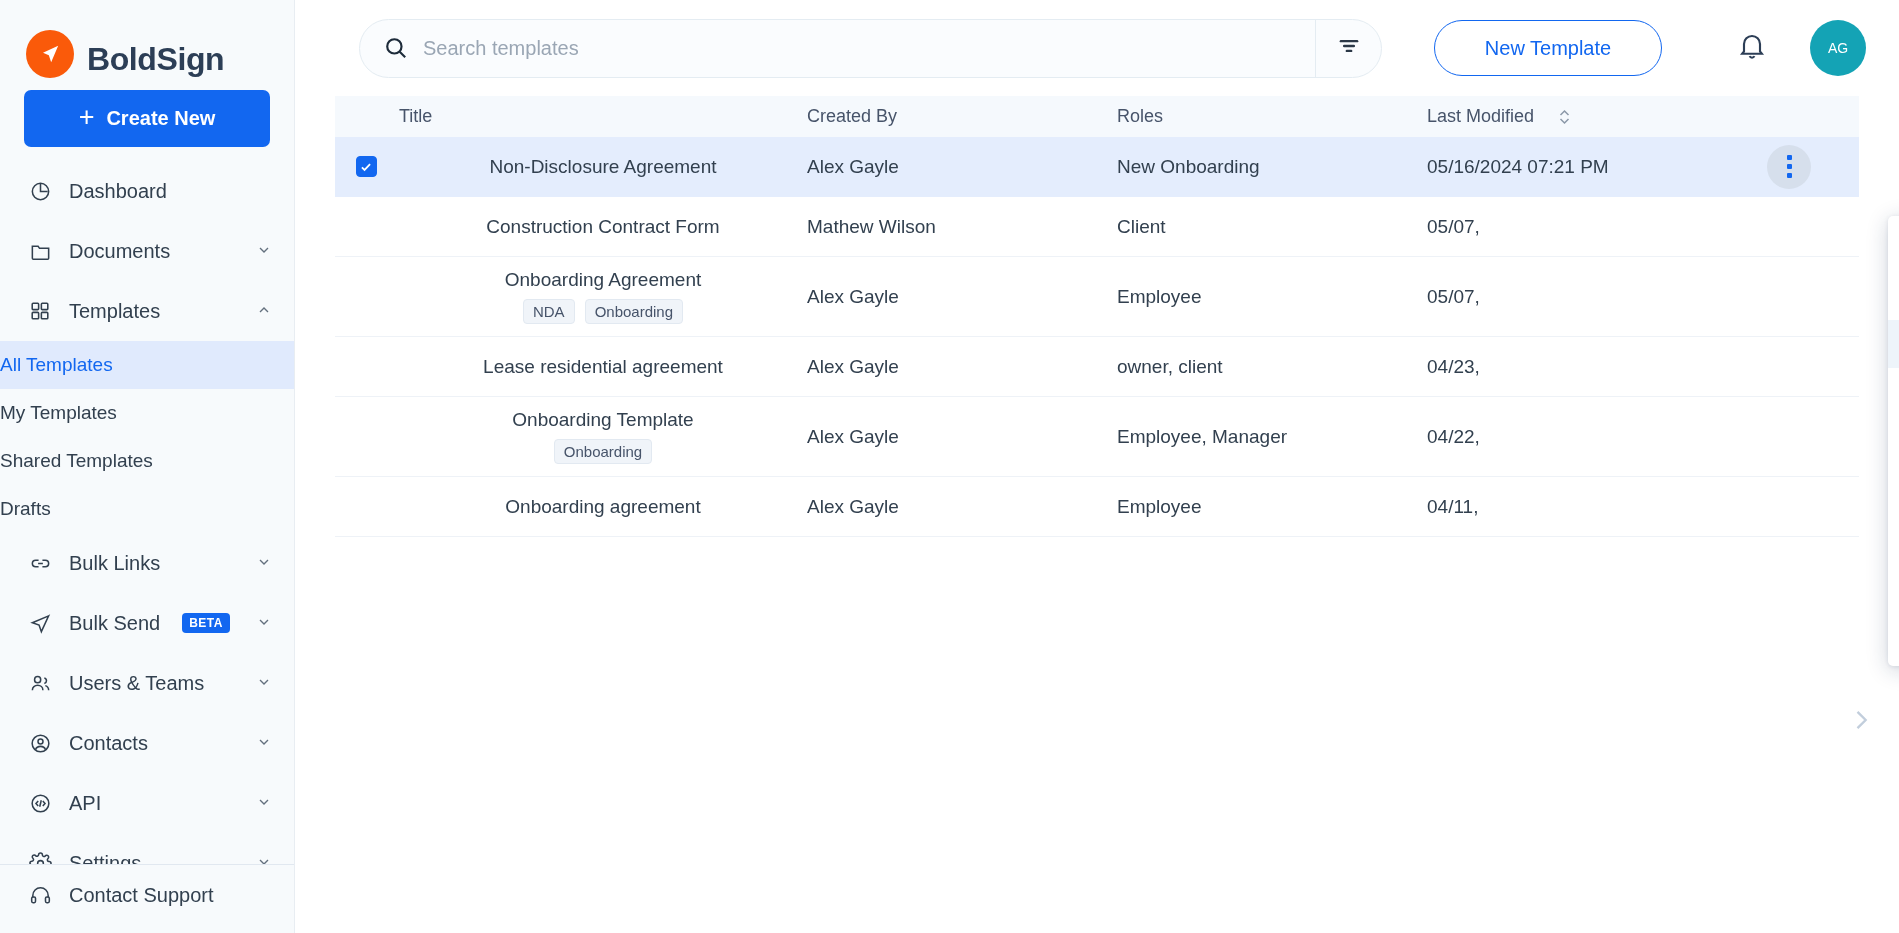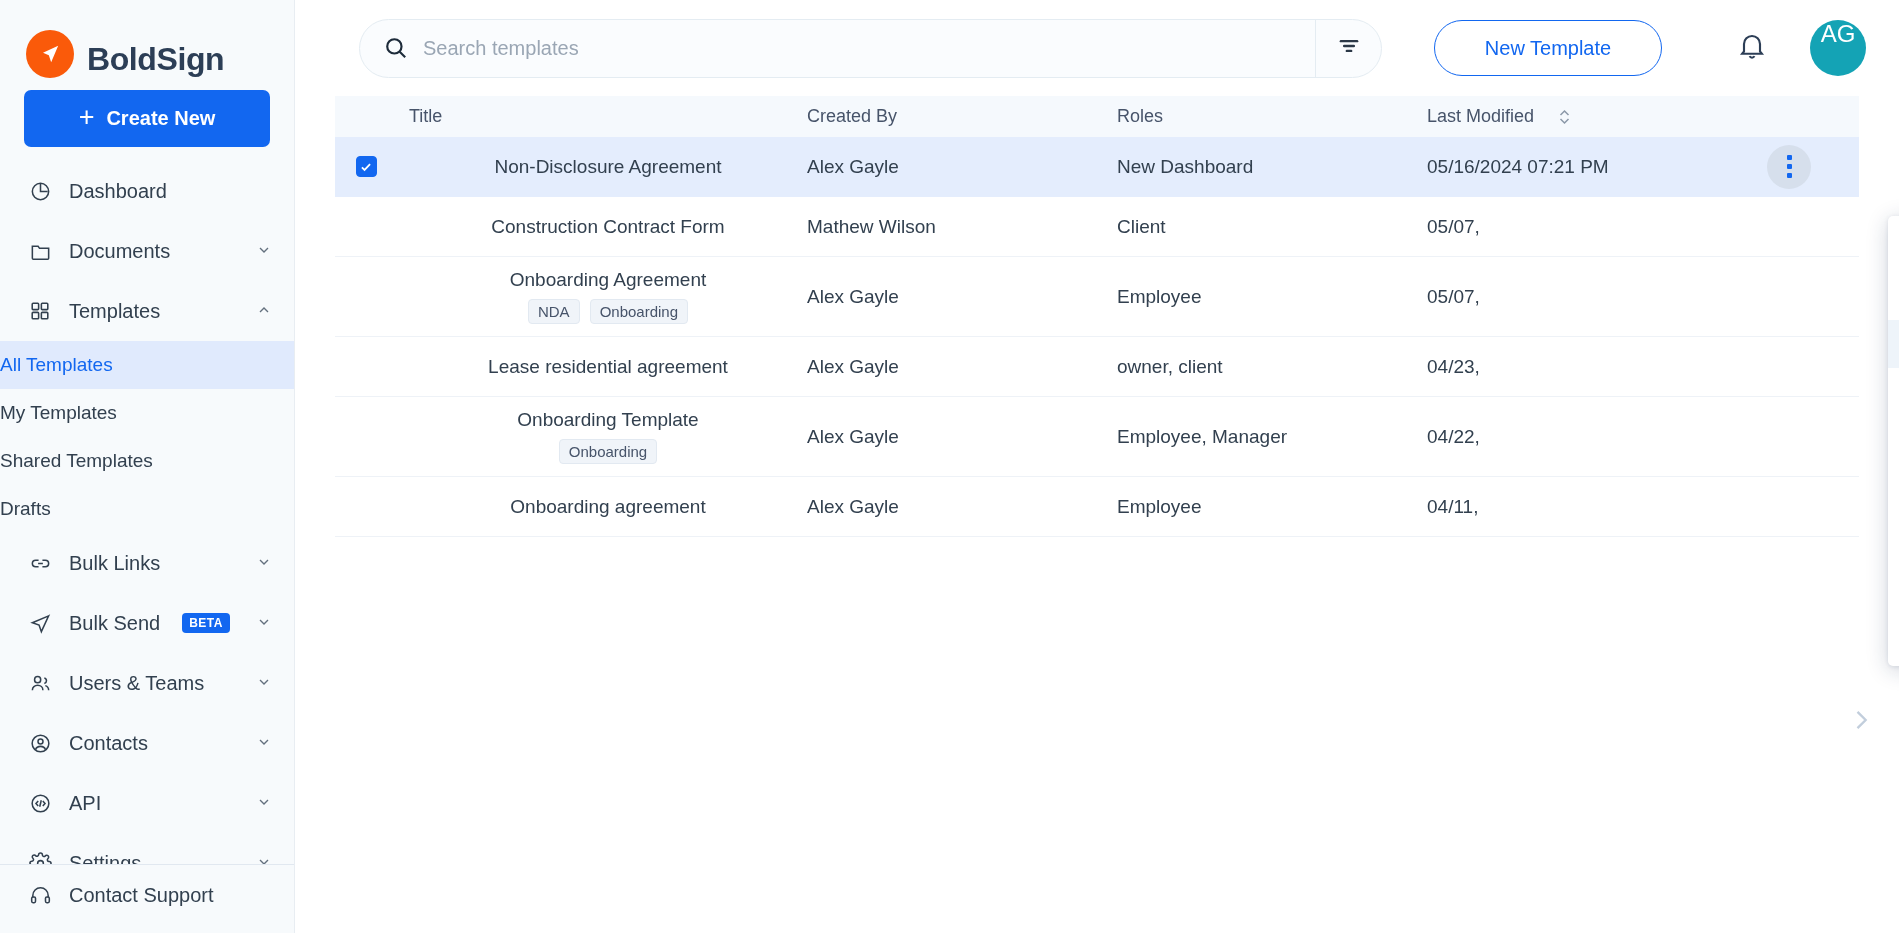--- a/index.html
+++ b/index.html
@@ -116,36 +116,36 @@
     font-size: 20px; font-weight: 500;
     display: flex; align-items: center; justify-content: center;
     background: #fff; cursor: pointer;
     flex: 0 0 228px;
   }
   .bell { margin-left: 74px; cursor: pointer; display: flex; }
   .avatar {
     margin-left: 42px;
     width: 56px; height: 56px; border-radius: 50%;
     background: #14a3b5;
-    color: #fff; font-size: 24px; font-weight: 500;
-    display: flex; align-items: flex-start; justify-content: center;
+    color: #fff; font-size: 14px; font-weight: 500;
+    display: flex; align-items: center; justify-content: center;
     cursor: pointer; flex: 0 0 56px;
   }
 
   
   .table-area { flex: 1; padding: 0 0 0 0; position: relative; }
   .thead {
     display: flex; align-items: center;
     height: 41px;
     background: #f5f9fd;
     font-size: 18px; color: #47546a;
     margin: 0 40px 0 40px;
   }
   .col-check { width: 62px; flex: 0 0 62px; display: flex; align-items: center; justify-content: center; }
-  .col-title { flex: 1 1 auto; min-width: 0; padding-left: 2px; margin-left: 10px; }
+  .col-title { flex: 1 1 auto; min-width: 0; padding-left: 2px; }
   .col-created { width: 310px; flex: 0 0 310px; }
   .col-roles { width: 310px; flex: 0 0 310px; }
   .col-modified { width: 340px; flex: 0 0 340px; display: flex; align-items: center; gap: 22px; }
   .col-action { width: 92px; flex: 0 0 92px; }
 
   .sort-icon { display: flex; flex-direction: column; color: #8b98a8; cursor: pointer; }
 
   .row {
     display: flex; align-items: center;
     min-height: 60px;
@@ -460,21 +460,21 @@
           <div class="checkbox checked">
             <svg width="14" height="14" viewBox="0 0 24 24" fill="none" stroke="#fff" stroke-width="3">
                 <path d="M5 12.5l4.5 4.5L19 7"></path>
               </svg>
           </div>
         </div>
         <div class="col-title cell-title">
           <span>Non-Disclosure Agreement</span>
         </div>
         <div class="col-created">Alex Gayle</div>
-        <div class="col-roles">New Dashboard</div>
+        <div class="col-roles">New Onboarding</div>
         <div class="col-modified">05/16/2024 07:21 PM</div>
         <div class="col-action">
           <div class="kebab">
             <span></span>
               <span></span>
               <span></span>
           </div>
         </div>
       </div>
 

